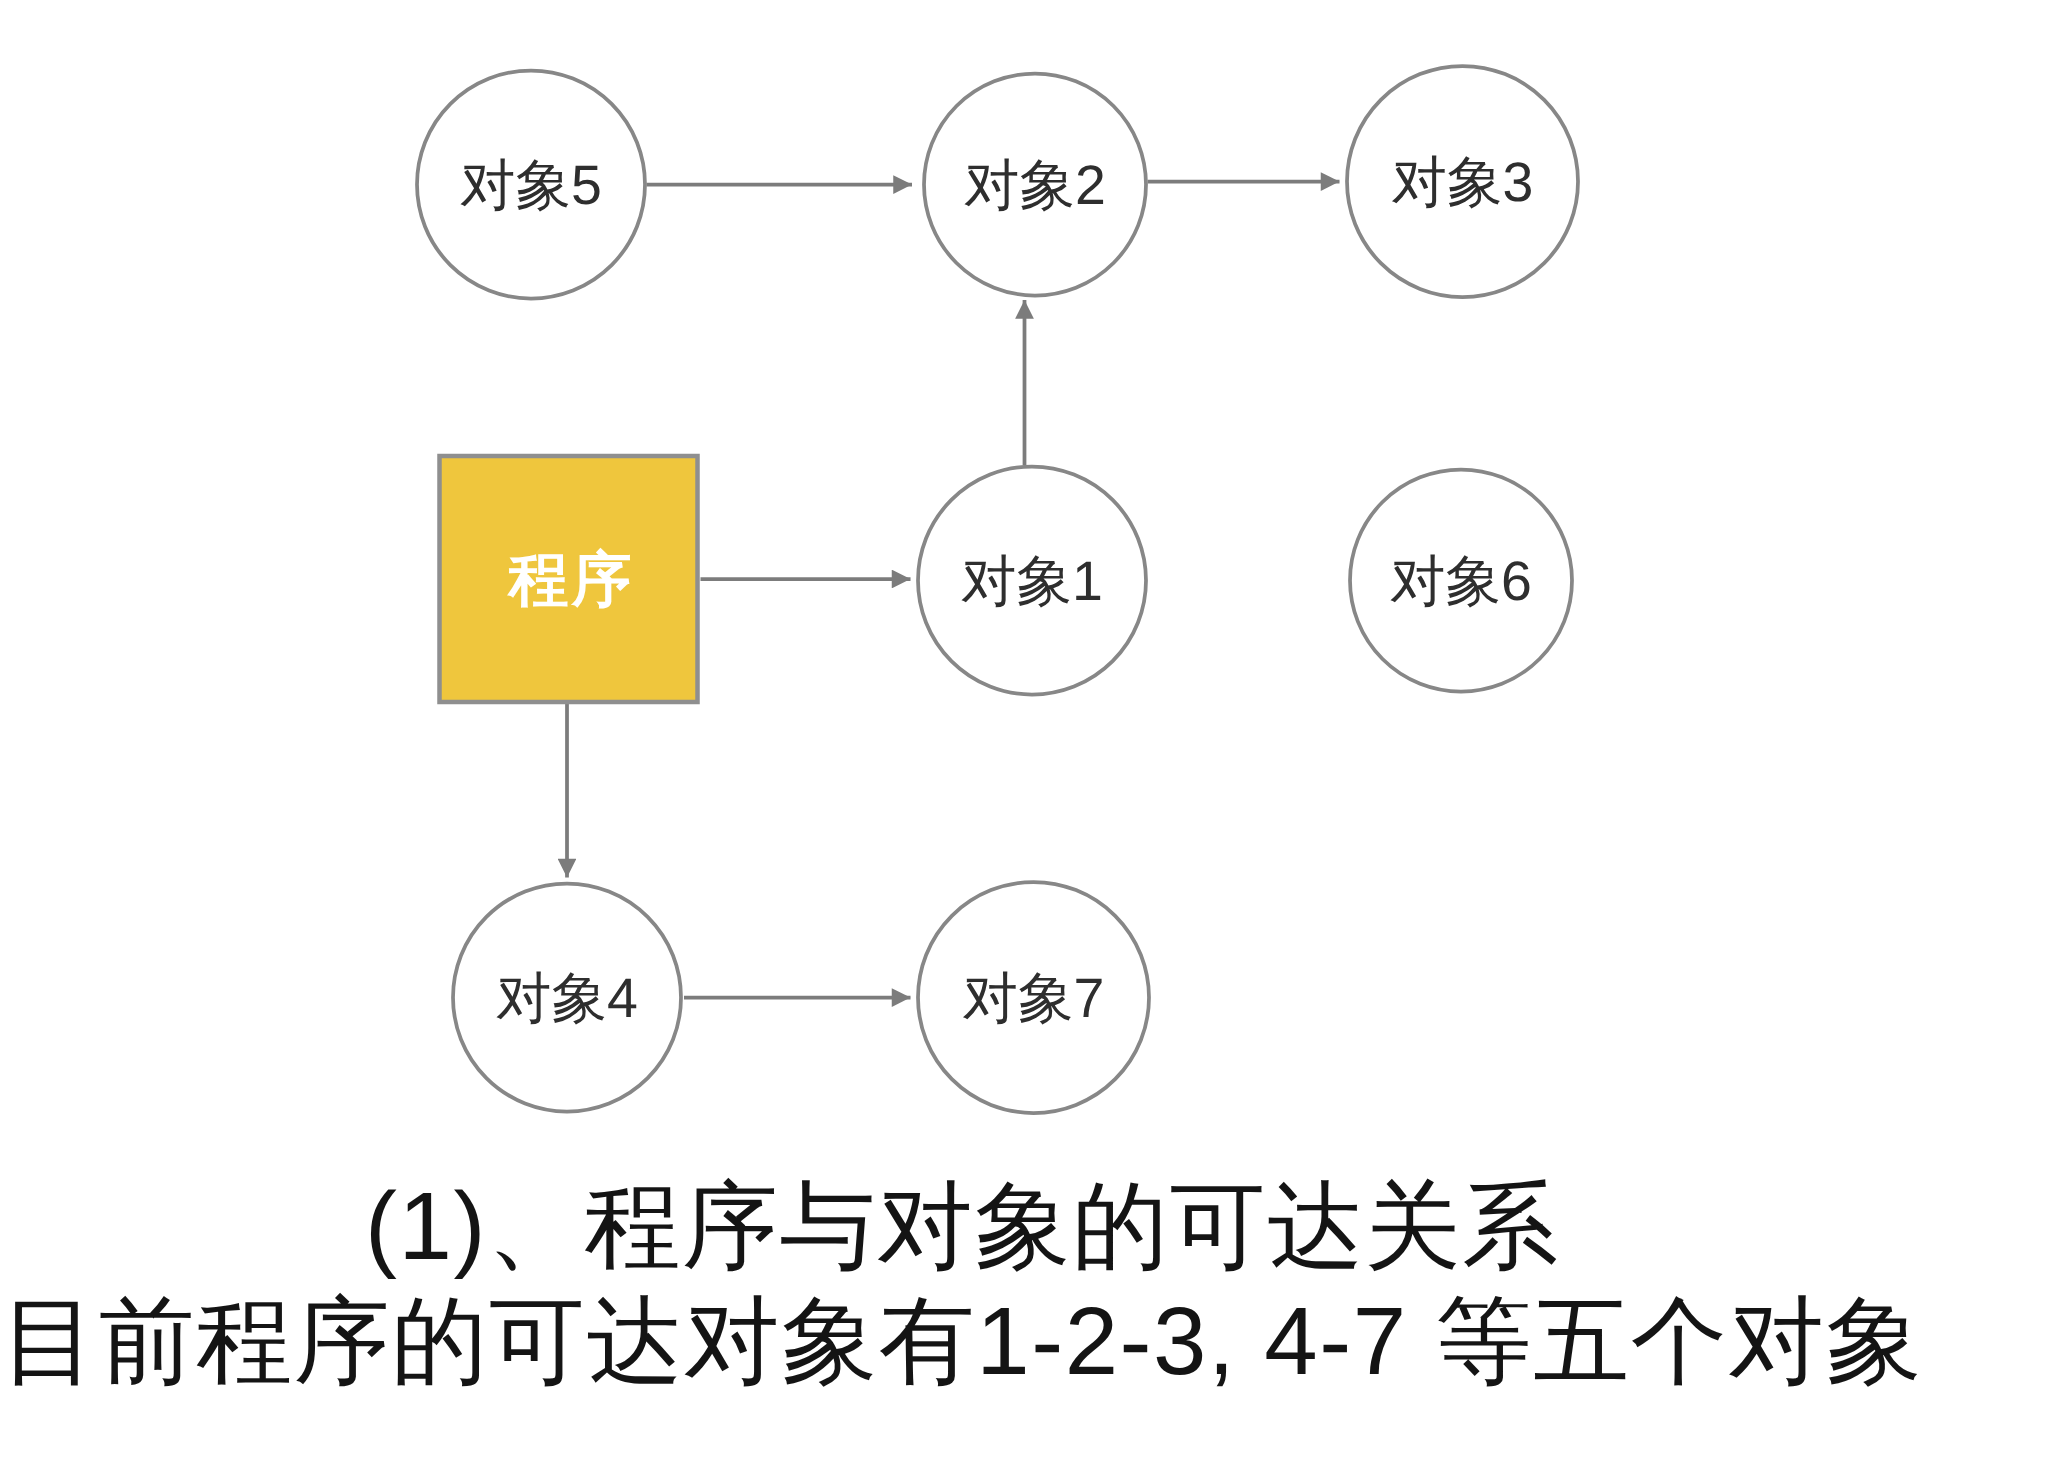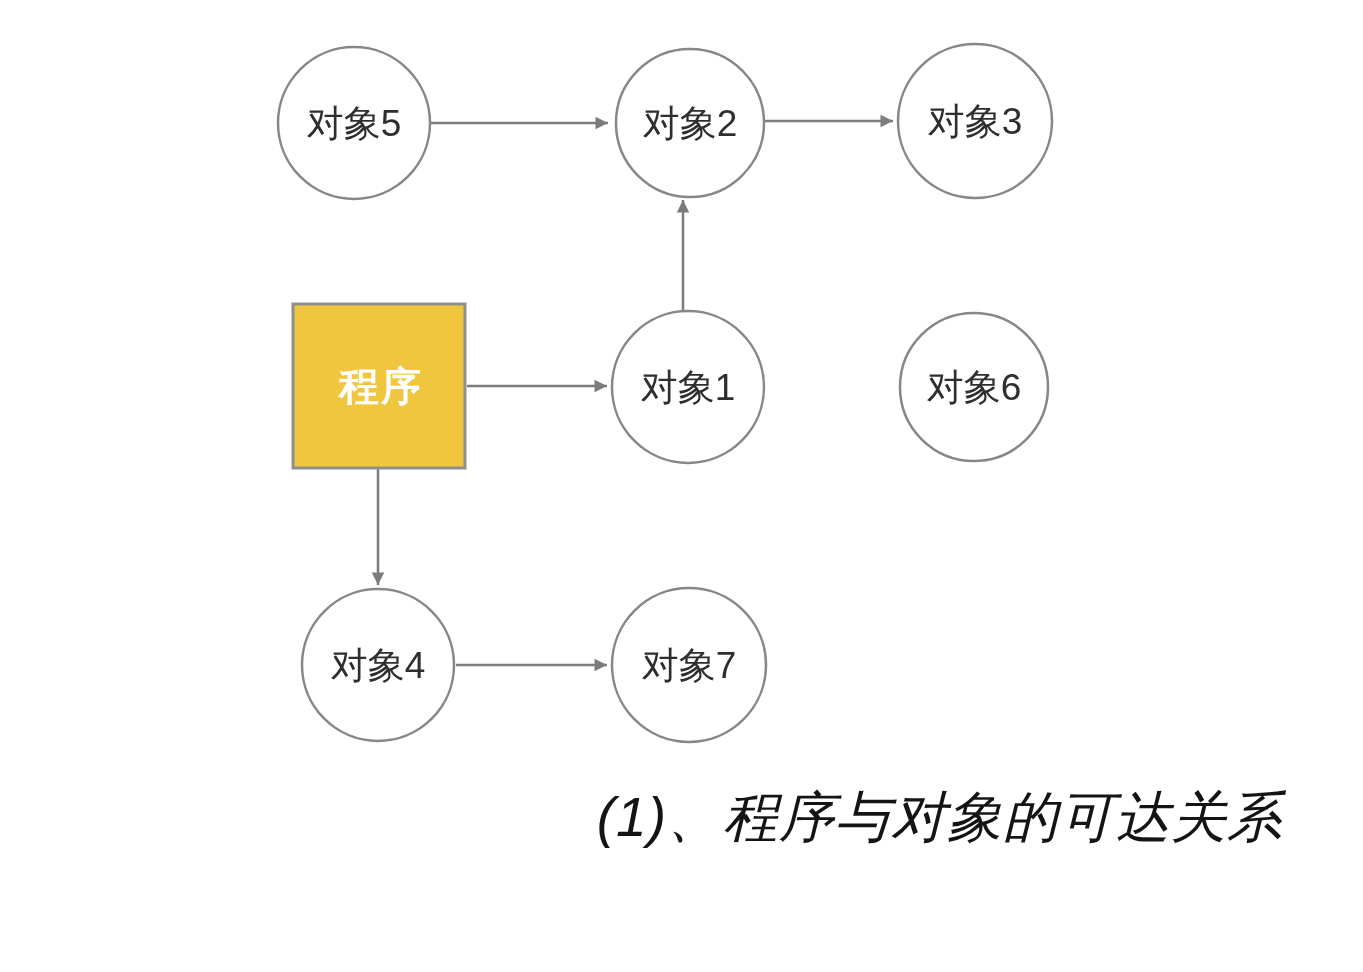--- a/index.html
+++ b/index.html
@@ -48,27 +48,26 @@
   .program-rect {
     fill: #efc63d;
     stroke: #8f8f8f;
     stroke-width: 3;
   }
   .caption {
     position: absolute;
     left: 0;
     top: 779px;
     width: 1283px;
-    text-align: right;
-    font-size: 55px;
+    text-align: center;
+    font-size: 64px;
     line-height: 77px;
     color: #141414;
     letter-spacing: 1px;
     white-space: nowrap;
-    font-style: italic;
   }
 </style>
 </head>
 <body>
 
 <div class="stage">
 
   <svg class="diagram" width="1363" height="770" viewBox="0 0 1363 770">
     <defs>
       <marker id="arrowhead" viewBox="0 0 10 10" refX="10" refY="5" markerWidth="6" markerHeight="5" orient="auto">
@@ -119,15 +118,16 @@
     </g>
 
     <g>
       <circle class="node-circle" cx="689" cy="665" r="77"></circle>
       <text class="node-label" x="689" y="665" dy="0.35em" text-anchor="middle">对象7</text>
     </g>
   </svg>
 
   <div class="caption">
     <div>(1)、程序与对象的可达关系</div>
+    <div>目前程序的可达对象有1-2-3, 4-7 等五个对象</div>
   </div>
 
 </div>
 
 </body></html>

